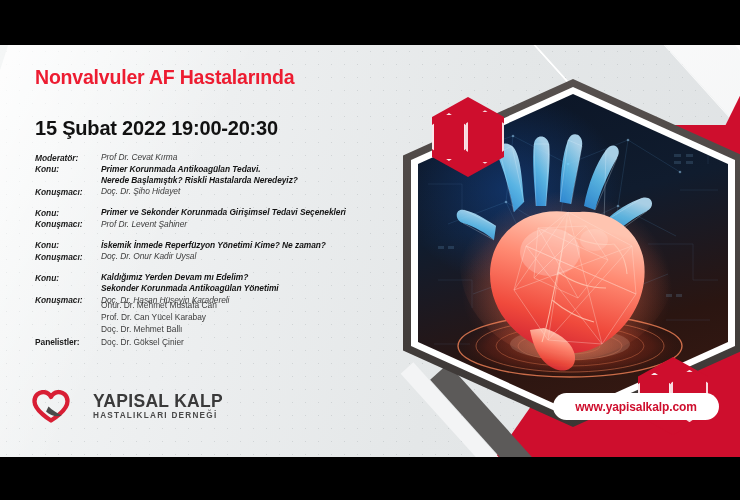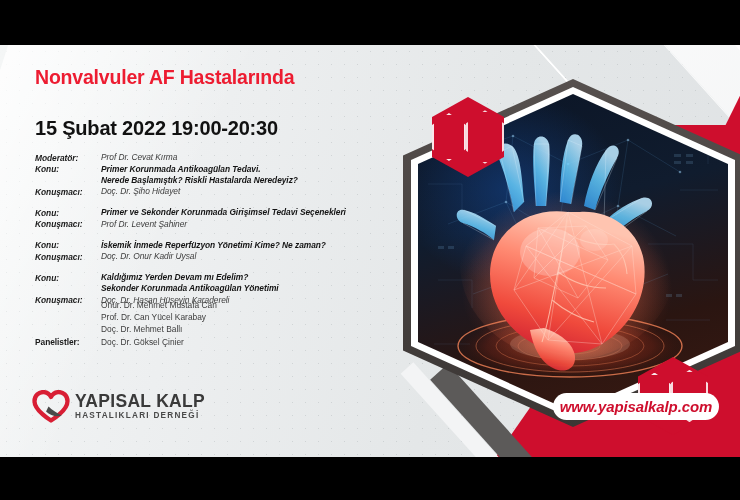--- a/index.html
+++ b/index.html
@@ -151,37 +151,37 @@
   .pval { font-size:8.4px; color:#3C3C3C; letter-spacing:-.05px; }
   .pval.strong { font-weight:bold; color:#141414; }
   .session { margin-bottom:9px;font-style:italic; }
   .session:last-child { margin-bottom:0; }
 
   .panel { position:absolute; left:35px; top:254px; width:385px; }
   .panel .prow { align-items:flex-end; }
   .panel-names { font-size:8.4px; color:#3C3C3C; line-height:1.45; }
 
   
-  .logo { position:absolute; left:32px; top:345px; display:flex; align-items:center; gap:5px; z-index:25; }
+  .logo { position:absolute; left:32px; top:345px; display:flex; align-items:center; gap:23px; z-index:25; }
   .logo-mark { width:38px; height:33px; flex:0 0 38px; }
   .logo-text { line-height:1; }
   .logo-main {
     font-size:17.5px; font-weight:bold; color:#3A3A3A; letter-spacing:.3px;
   }
   .logo-sub {
     font-size:8.2px; font-weight:bold; color:#4A4A4A; letter-spacing:1.25px; margin-top:1.5px;
   }
 
   
   .web-pill {
     position:absolute; left:553px; top:348px; width:166px; height:27px;
     background:#FFFFFF; border-radius:14px; z-index:30;
     display:flex; align-items:center; justify-content:center;
   }
-  .web-pill span { color:#CE0E2D; font-size:15px; font-weight:bold; letter-spacing:-.1px;font-style:italic; }
+  .web-pill span { color:#CE0E2D; font-size:12px; font-weight:bold; letter-spacing:-.1px; }
 </style>
 </head>
 <body>
 
 <div id="poster">
 
   <div class="letterbox top"></div>
   <div class="letterbox bottom"></div>
 
   <div id="board">

